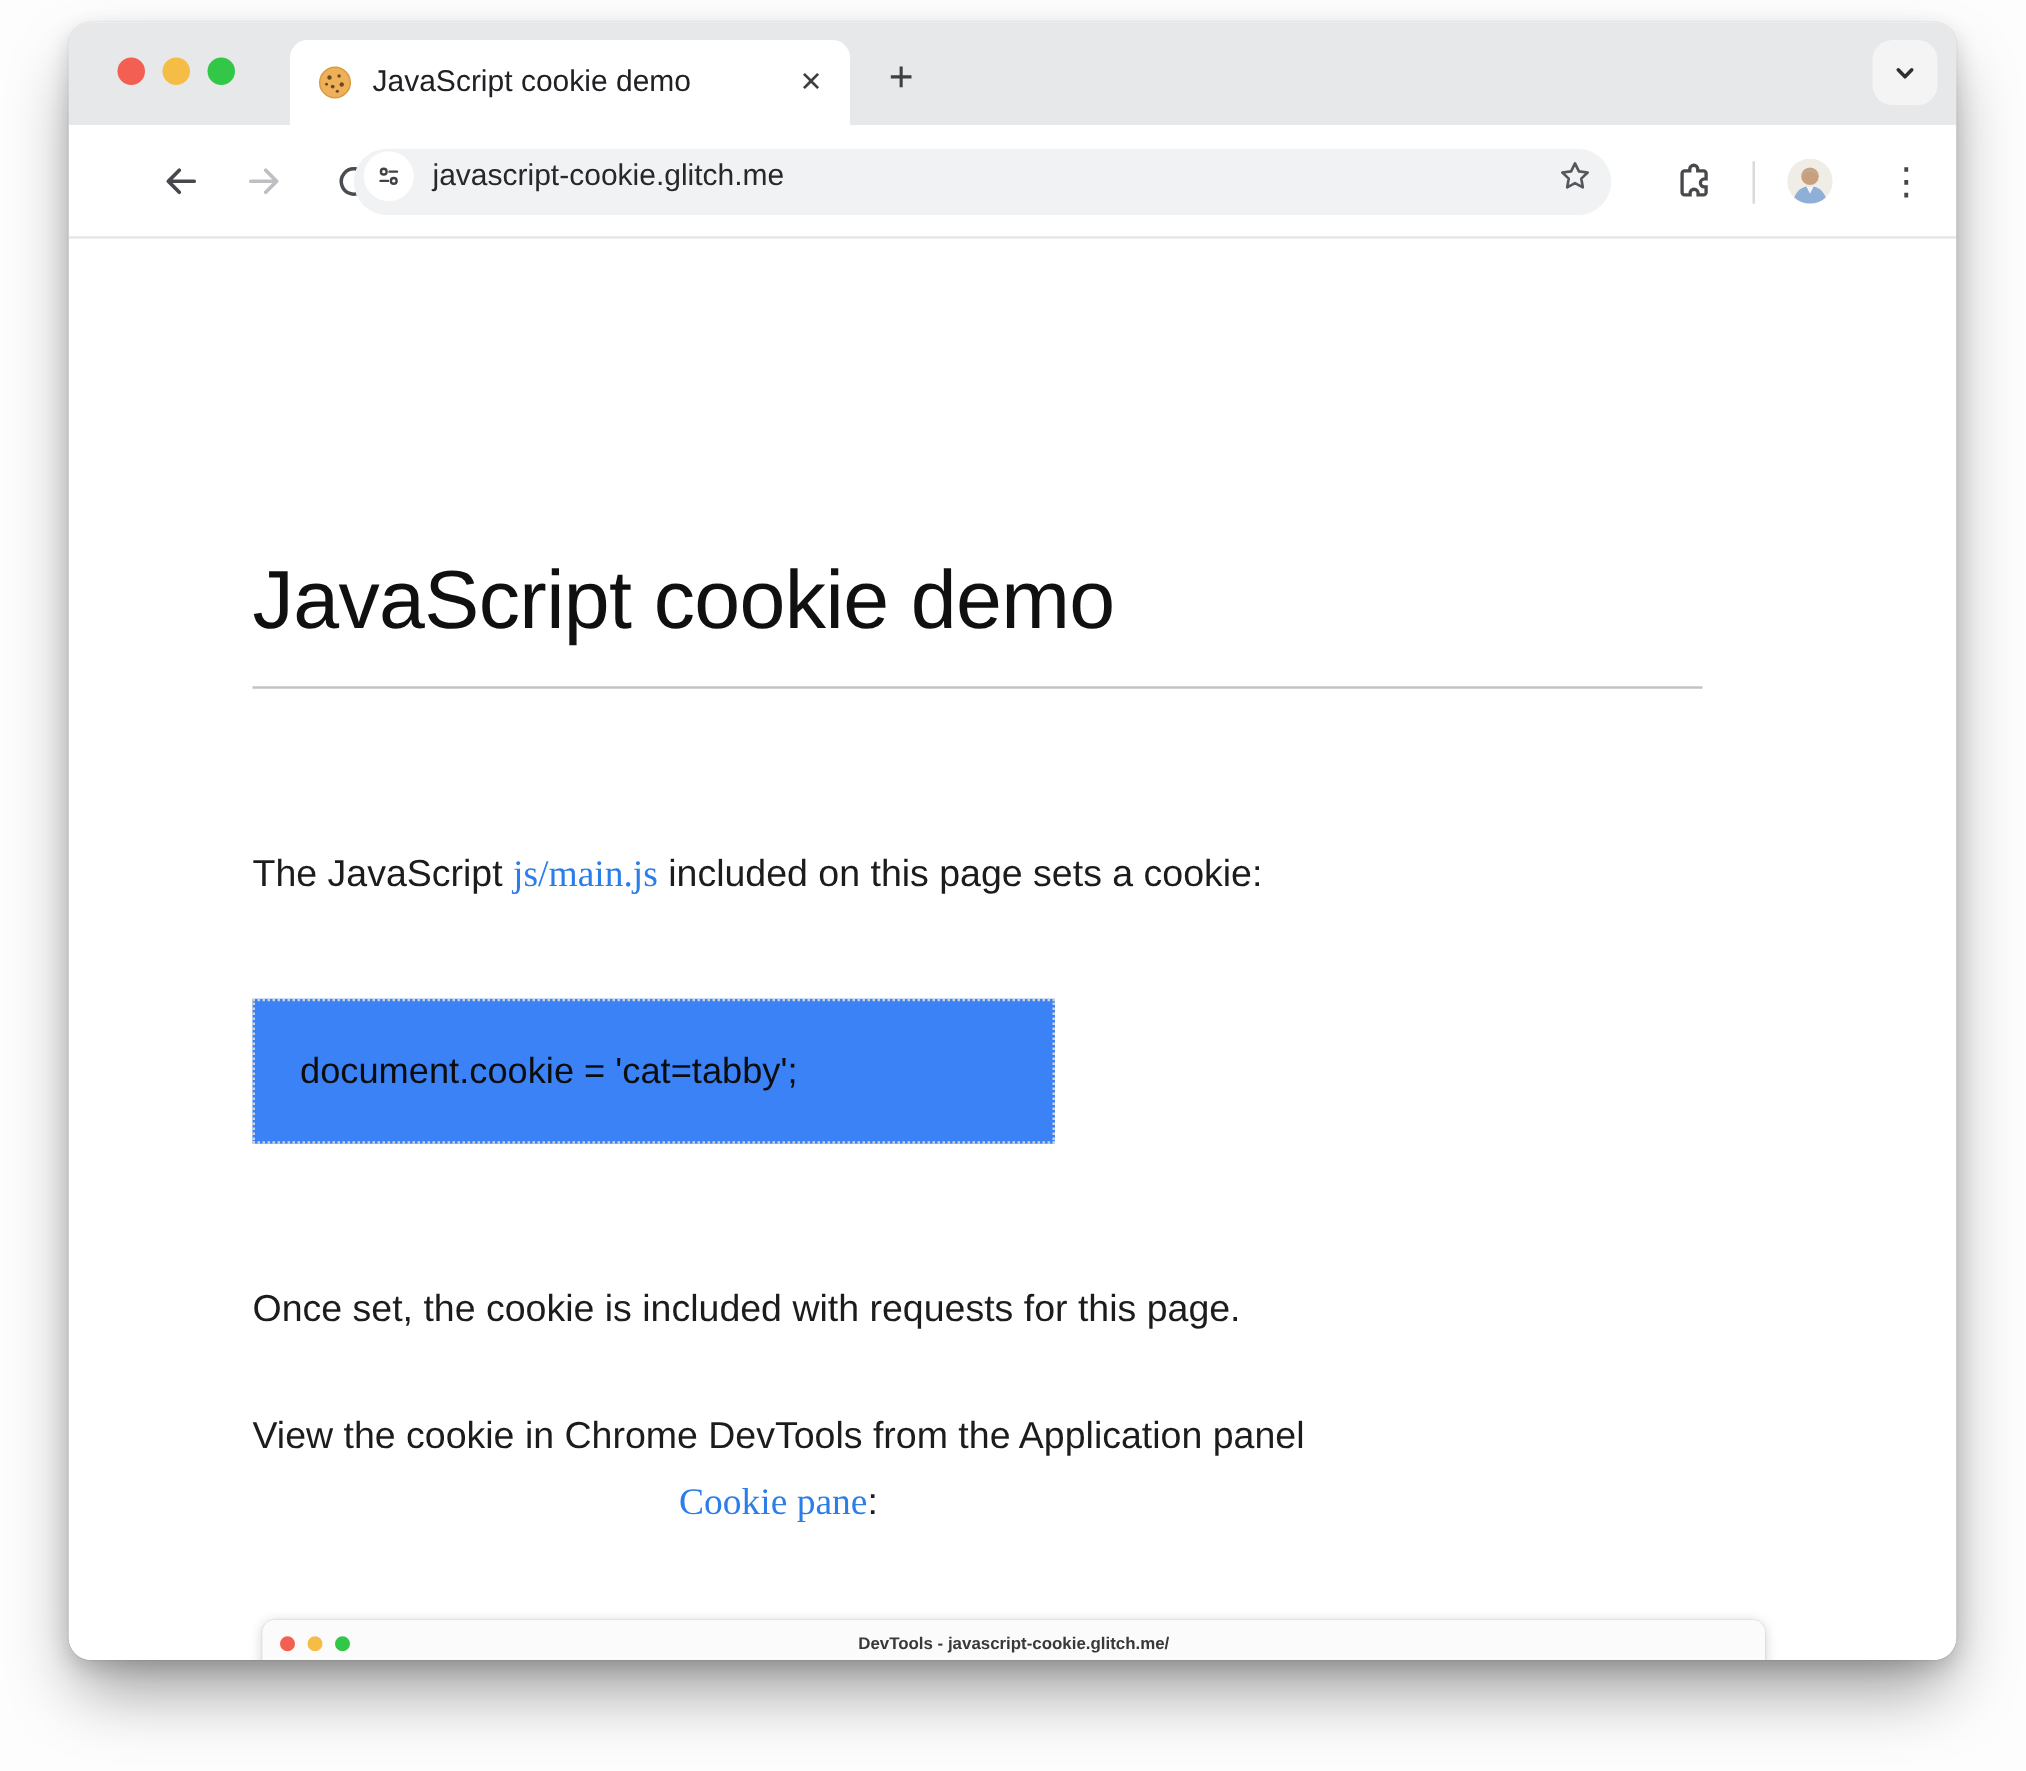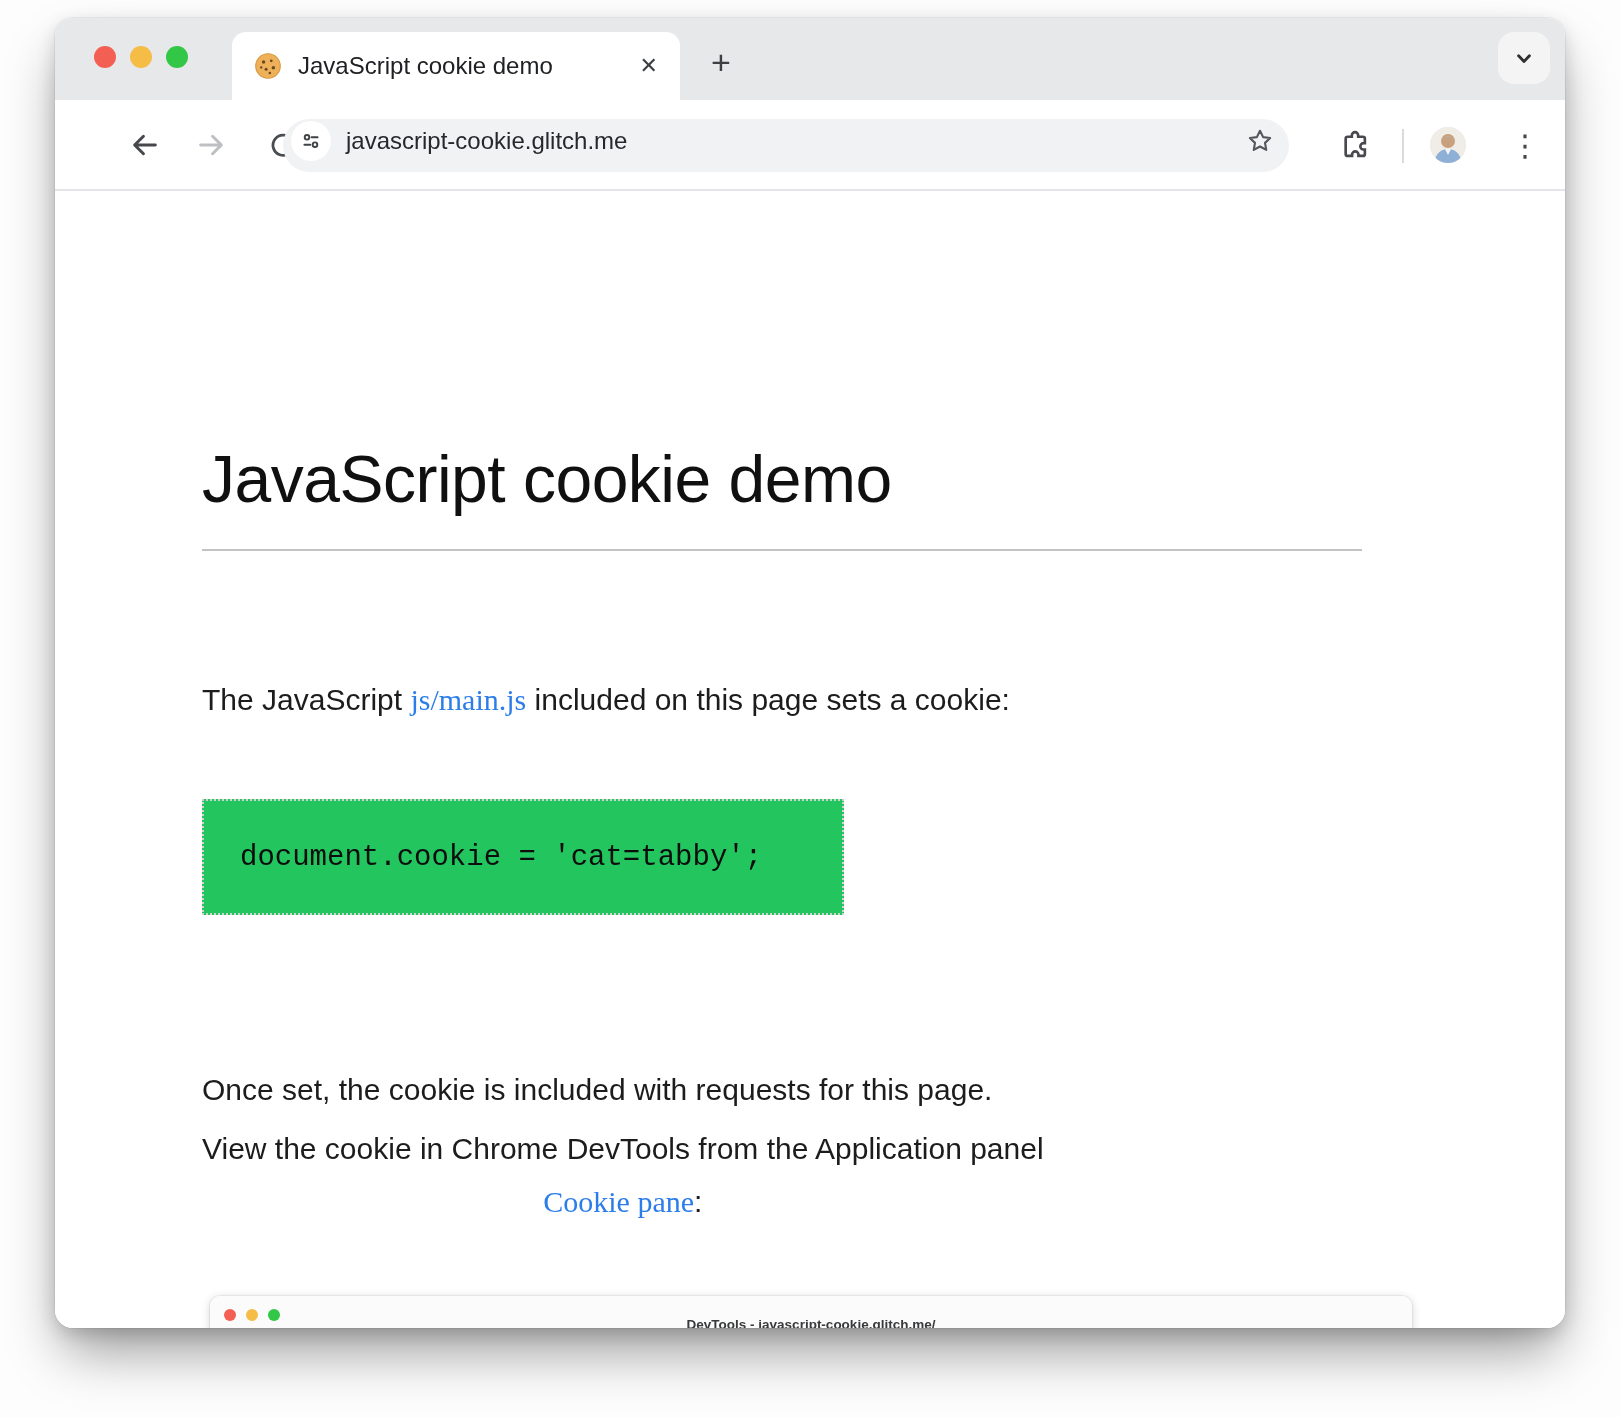--- a/index.html
+++ b/index.html
@@ -50,33 +50,33 @@
     font-size:30px; color:#44464a; letter-spacing:0; }
 
   
   .content { position:relative; height:1137px; background:#fff; }
   .page-h1 { position:absolute; left:147px; top:250px; font-size:66px; font-weight:400;
     color:#101010; letter-spacing:-.5px; }
   .page-hr { position:absolute; left:147px; top:358px; width:1160px; height:0;
     border-top:2px solid #c3c3c3; }
   .para { position:absolute; left:147px; font-size:30px; color:#1c1c1c; line-height:53px; }
   .p1 { top:482px; }
-  .p2 { top:872px; }
+  .p2 { top:830px; }
   .p3 { top:931px;text-align:center; }
   a.pagelink { color:#2b7de9; text-decoration:none;font-family:Liberation Serif, serif; }
   .codeblock { position:absolute; left:147px; top:608px; width:642px; height:116px;
-    background:#22c55e; border:2px dotted #d2d2d2; display:flex; align-items:center;
-    padding-left:36px; font-family:Liberation Mono, monospace; font-size:29px; color:#0d0d0d; }
+    background:#3b82f6; border:2px dotted #d2d2d2; display:flex; align-items:center;
+    padding-left:36px; font-family:Liberation Sans, sans-serif; font-size:29px; color:#0d0d0d; }
 
   
   .devtools { position:absolute; left:155px; top:1105px; width:1202px; height:210px;
     background:#fff; border-radius:10px 10px 0 0; overflow:hidden; font-size:14px; color:#202124;
     box-shadow:0 2px 10px rgba(0,0,0,.18), 0 0 0 1px rgba(0,0,0,.05); }
   .dt-titlebar { position:relative; height:37px; background:#fbfbfb; border-bottom:1px solid #ececec;
-    display:flex; align-items:flex-end; justify-content:center; }
+    display:flex; align-items:center; justify-content:center; }
   .dt-lights { position:absolute; left:14px; top:13px; display:flex; gap:10px; }
   .dt-light { width:12px; height:12px; border-radius:50%; }
   .dt-title { font-size:13.5px; font-weight:700; color:#38393b; }
   svg { display:block; }
 </style>
 </head>
 <body>
 
 <div class="window">
 

